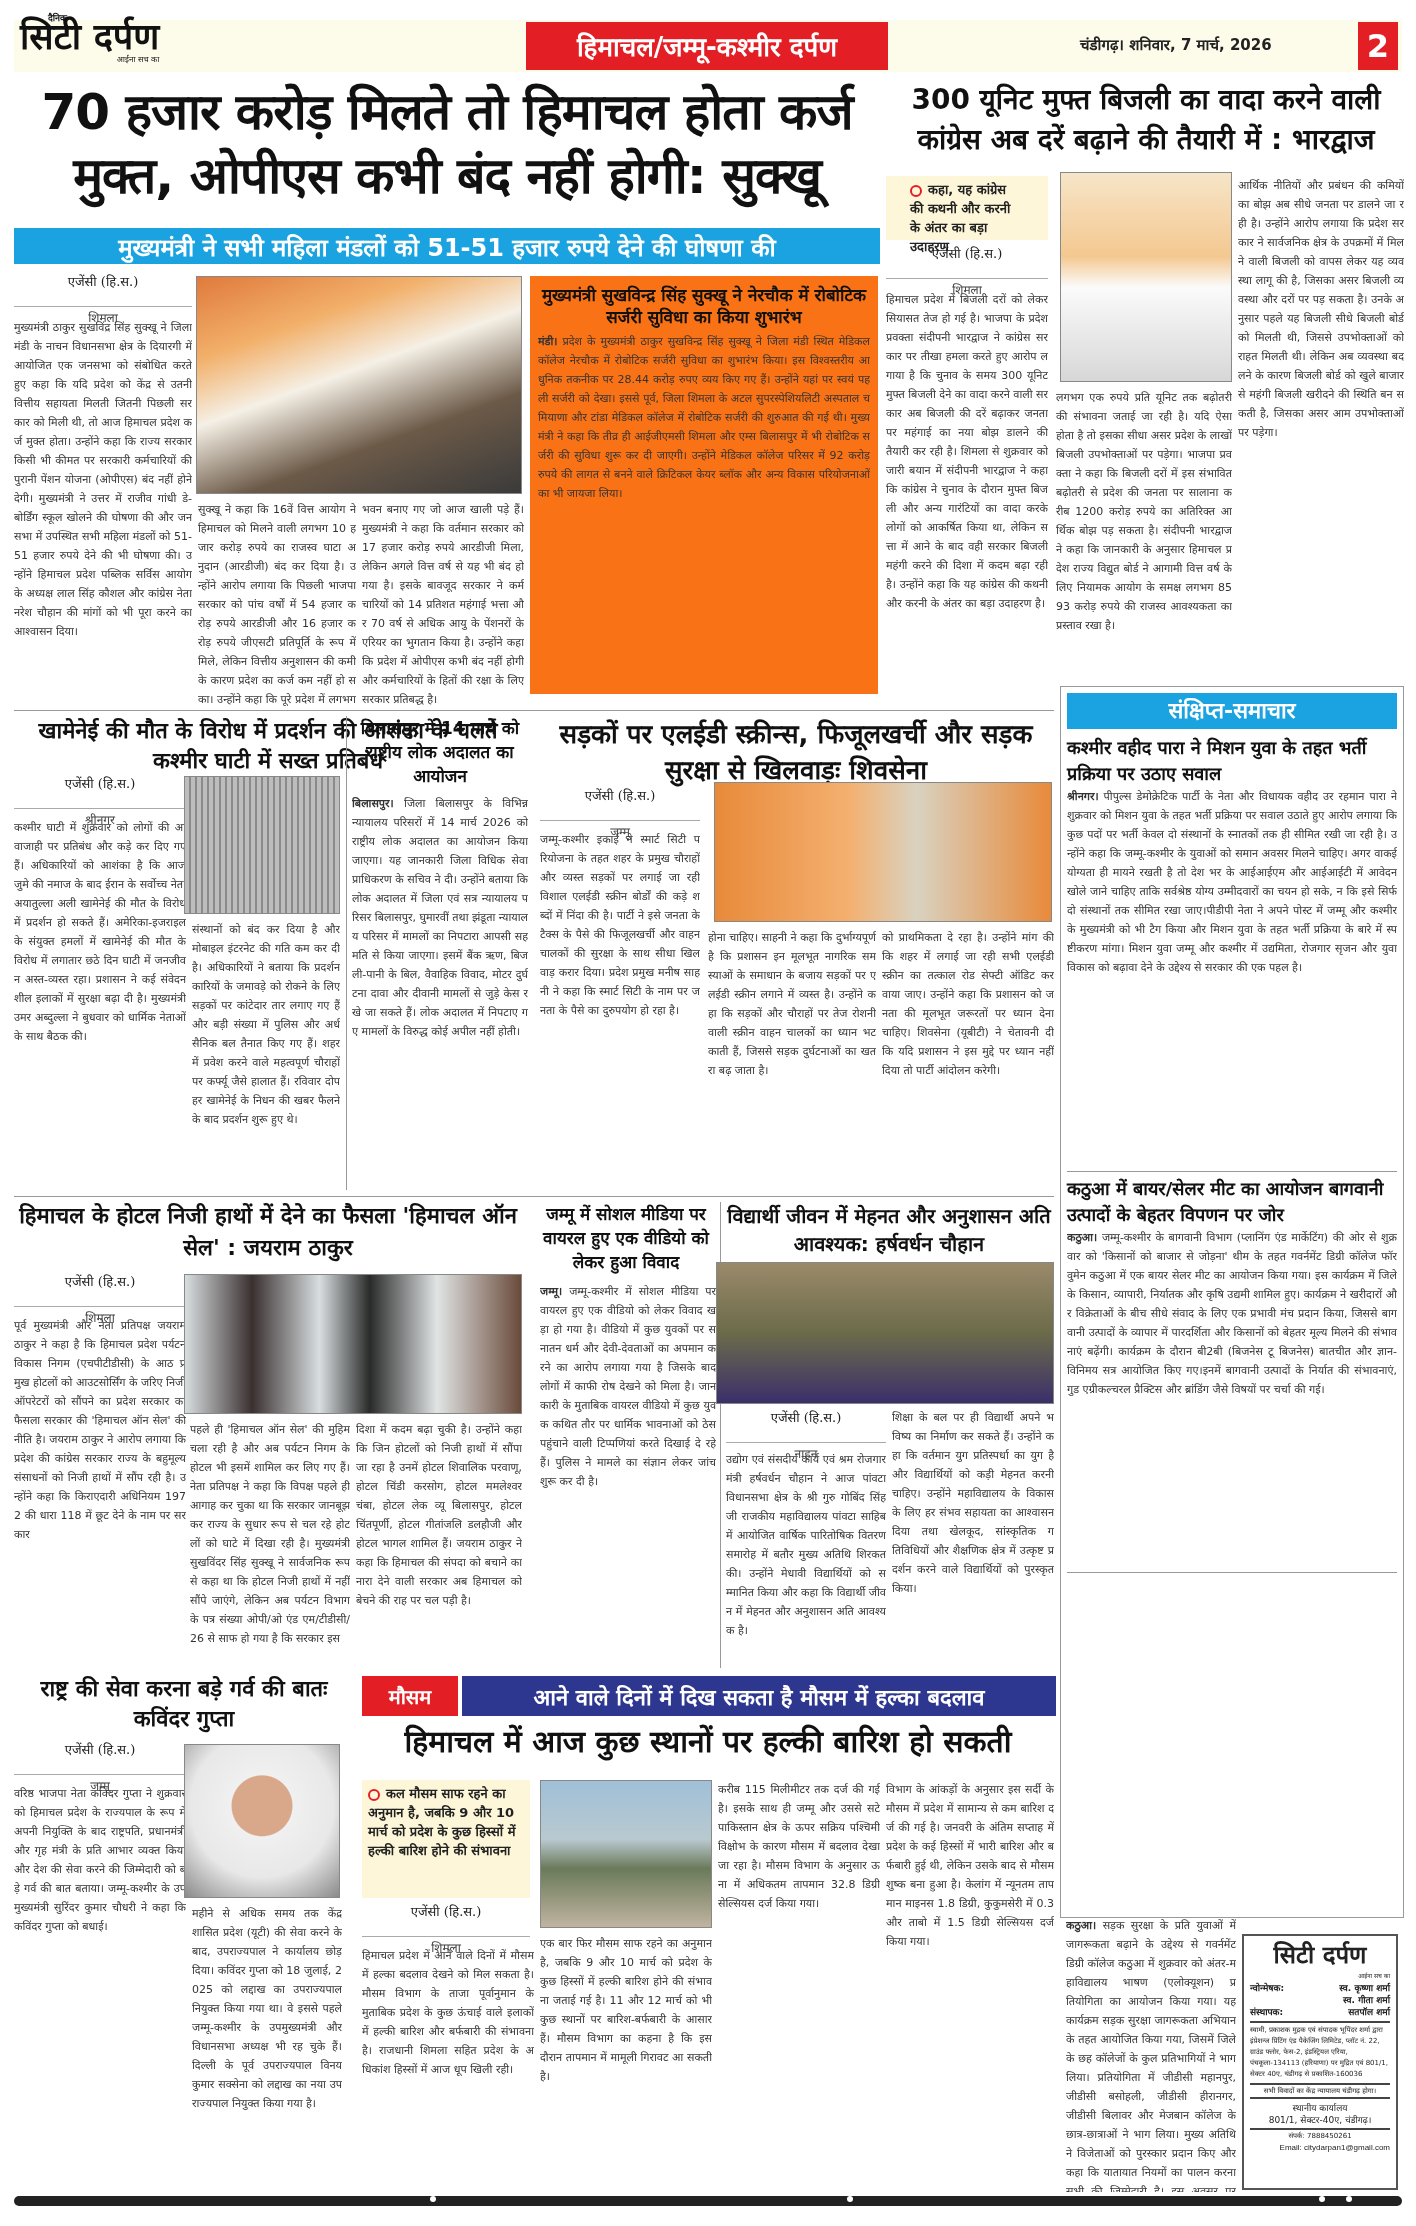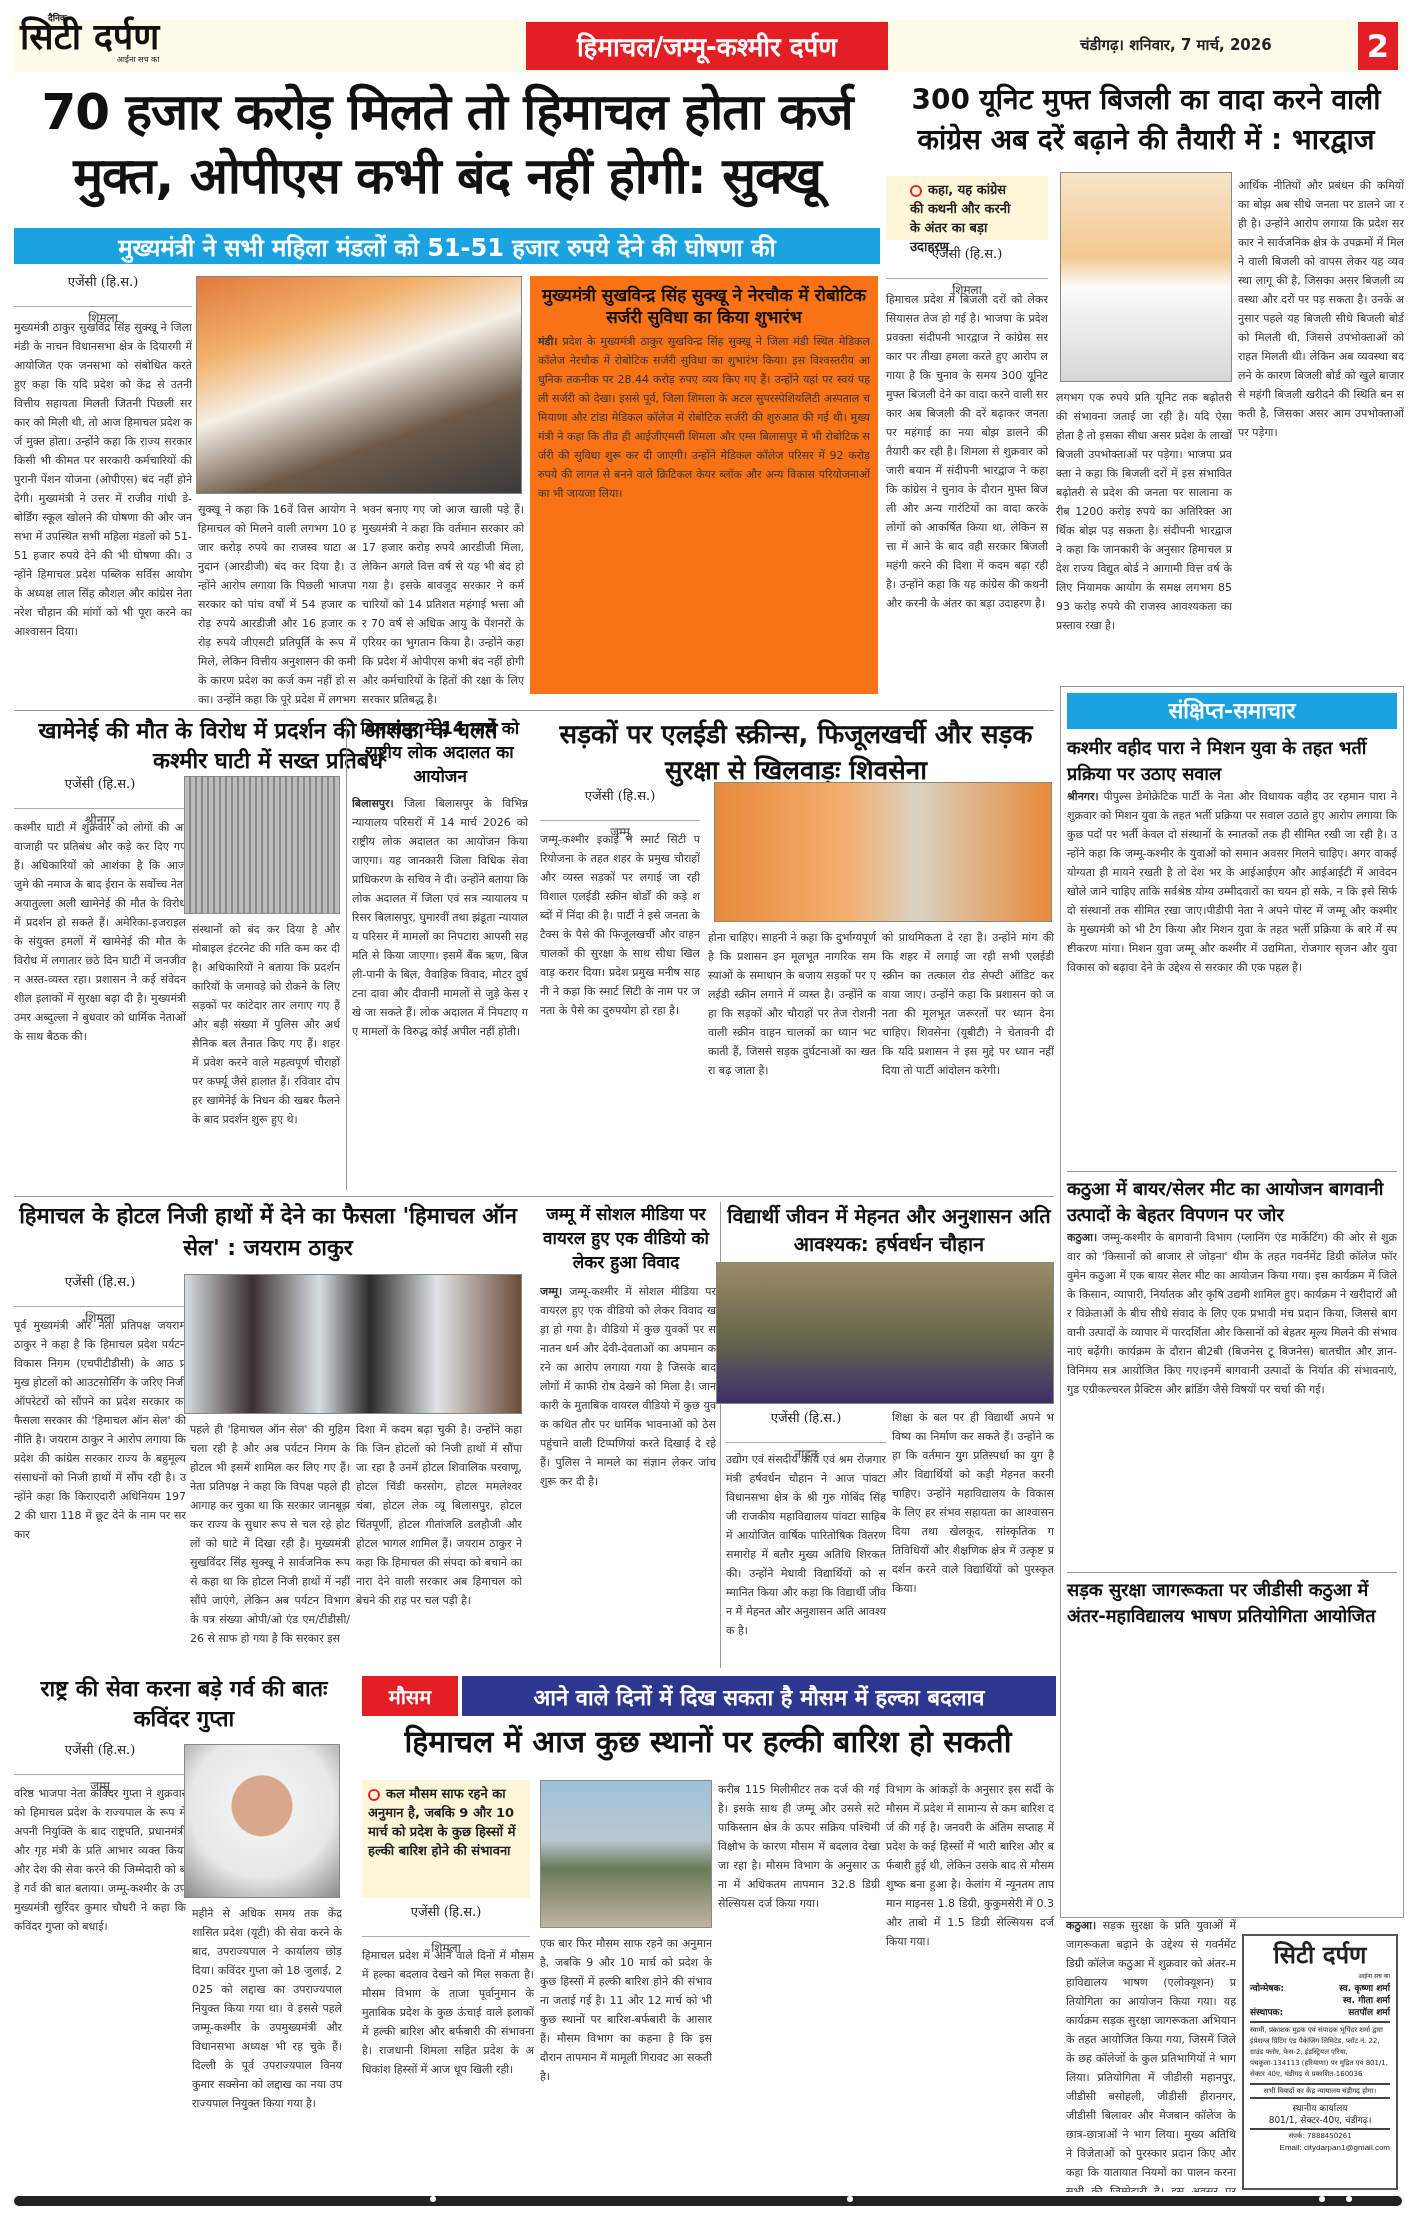--- a/index.html
+++ b/index.html
@@ -100,21 +100,20 @@
 <div class="abs txt" style="left:882px;top:928px;width:172px;height:262px">को प्राथमिकता दे रहा है। उन्होंने मांग की कि शहर में लगाई जा रही सभी एलईडी स्क्रीन का तत्काल रोड सेफ्टी ऑडिट करवाया जाए। उन्होंने कहा कि प्रशासन को जनता की मूलभूत जरूरतों पर ध्यान देना चाहिए। शिवसेना (यूबीटी) ने चेतावनी दी कि यदि प्रशासन ने इस मुद्दे पर ध्यान नहीं दिया तो पार्टी आंदोलन करेगी।</div>
 
 <div class="abs box" style="left:1060px;top:686px;width:344px;height:1232px;padding:6px">
   <div class="brief-title">संक्षिप्त-समाचार</div>
   <div class="hl" style="text-align:left;font-size:18px;line-height:26px;margin-top:6px">कश्मीर वहीद पारा ने मिशन युवा के तहत भर्ती प्रक्रिया पर उठाए सवाल</div>
   <div class="txt" style="height:380px"><b>श्रीनगर।</b> <span>पीपुल्स डेमोक्रेटिक पार्टी के नेता और विधायक वहीद उर रहमान पारा ने शुक्रवार को मिशन युवा के तहत भर्ती प्रक्रिया पर सवाल उठाते हुए आरोप लगाया कि कुछ पदों पर भर्ती केवल दो संस्थानों के स्नातकों तक ही सीमित रखी जा रही है। उन्होंने कहा कि जम्मू-कश्मीर के युवाओं को समान अवसर मिलने चाहिए। अगर वाकई योग्यता ही मायने रखती है तो देश भर के आईआईएम और आईआईटी में आवेदन खोले जाने चाहिए ताकि सर्वश्रेष्ठ योग्य उम्मीदवारों का चयन हो सके, न कि इसे सिर्फ दो संस्थानों तक सीमित रखा जाए।पीडीपी नेता ने अपने पोस्ट में जम्मू और कश्मीर के मुख्यमंत्री को भी टैग किया और मिशन युवा के तहत भर्ती प्रक्रिया के बारे में स्पष्टीकरण मांगा। मिशन युवा जम्मू और कश्मीर में उद्यमिता, रोजगार सृजन और युवा विकास को बढ़ावा देने के उद्देश्य से सरकार की एक पहल है।</span></div>
   <div class="hline" style="margin:4px 0"></div>
   <div class="hl" style="text-align:left;font-size:18px;line-height:26px">कठुआ में बायर/सेलर मीट का आयोजन बागवानी उत्पादों के बेहतर विपणन पर जोर</div>
   <div class="txt" style="height:340px"><b>कठुआ।</b> <span>जम्मू-कश्मीर के बागवानी विभाग (प्लानिंग एंड मार्केटिंग) की ओर से शुक्रवार को 'किसानों को बाजार से जोड़ना' थीम के तहत गवर्नमेंट डिग्री कॉलेज फॉर वुमेन कठुआ में एक बायर सेलर मीट का आयोजन किया गया। इस कार्यक्रम में जिले के किसान, व्यापारी, निर्यातक और कृषि उद्यमी शामिल हुए। कार्यक्रम ने खरीदारों और विक्रेताओं के बीच सीधे संवाद के लिए एक प्रभावी मंच प्रदान किया, जिससे बागवानी उत्पादों के व्यापार में पारदर्शिता और किसानों को बेहतर मूल्य मिलने की संभावनाएं बढ़ेंगी। कार्यक्रम के दौरान बी2बी (बिजनेस टू बिजनेस) बातचीत और ज्ञान-विनिमय सत्र आयोजित किए गए।इनमें बागवानी उत्पादों के निर्यात की संभावनाएं, गुड एग्रीकल्चरल प्रैक्टिस और ब्रांडिंग जैसे विषयों पर चर्चा की गई।</span></div>
   <div class="hline" style="margin:4px 0"></div>
-  <div class="hl" style="text-align:left;font-size:18px;line-height:26px">सड़क सुरक्षा जागरूकता पर जीडीसी कठुआ में अंतर-महाविद्यालय भाषण प्रतियोगिता आयोजित</div>
 </div>
 <div class="abs txt" style="left:1066px;top:1916px;width:170px;height:276px"><b>कठुआ।</b> <span>सड़क सुरक्षा के प्रति युवाओं में जागरूकता बढ़ाने के उद्देश्य से गवर्नमेंट डिग्री कॉलेज कठुआ में शुक्रवार को अंतर-महाविद्यालय भाषण (एलोक्यूशन) प्रतियोगिता का आयोजन किया गया। यह कार्यक्रम सड़क सुरक्षा जागरूकता अभियान के तहत आयोजित किया गया, जिसमें जिले के छह कॉलेजों के कुल प्रतिभागियों ने भाग लिया। प्रतियोगिता में जीडीसी महानपुर, जीडीसी बसोहली, जीडीसी हीरानगर, जीडीसी बिलावर और मेजबान कॉलेज के छात्र-छात्राओं ने भाग लिया। मुख्य अतिथि ने विजेताओं को पुरस्कार प्रदान किए और कहा कि यातायात नियमों का पालन करना सभी की जिम्मेदारी है। इस अवसर पर कॉलेज के प्राचार्य, संकाय सदस्य और बड़ी संख्या में विद्यार्थी उपस्थित रहे।</span></div>
 
 <div class="abs hline" style="left:14px;top:1196px;width:1040px"></div>
 <div class="abs hl" style="left:536px;top:1202px;width:180px;font-size:17px;line-height:24px">जम्मू में सोशल मीडिया पर वायरल हुए एक वीडियो को लेकर हुआ विवाद</div>
 <div class="abs txt" style="left:540px;top:1282px;width:176px;height:386px"><b>जम्मू।</b> <span>जम्मू-कश्मीर में सोशल मीडिया पर वायरल हुए एक वीडियो को लेकर विवाद खड़ा हो गया है। वीडियो में कुछ युवकों पर सनातन धर्म और देवी-देवताओं का अपमान करने का आरोप लगाया गया है जिसके बाद लोगों में काफी रोष देखने को मिला है। जानकारी के मुताबिक वायरल वीडियो में कुछ युवक कथित तौर पर धार्मिक भावनाओं को ठेस पहुंचाने वाली टिप्पणियां करते दिखाई दे रहे हैं। पुलिस ने मामले का संज्ञान लेकर जांच शुरू कर दी है।</span></div>
 
 <div class="abs vline" style="left:720px;top:1202px;height:466px"></div>
 <div class="abs hl" style="left:724px;top:1202px;width:330px;font-size:20px;line-height:28px">विद्यार्थी जीवन में मेहनत और अनुशासन अति आवश्यक: हर्षवर्धन चौहान</div>
 <div class="abs photo" style="left:716px;top:1262px;width:338px;height:142px;background:linear-gradient(180deg,#9a8a6a 0%,#6b6b4a 50%,#3b2f6a 100%)"></div>

